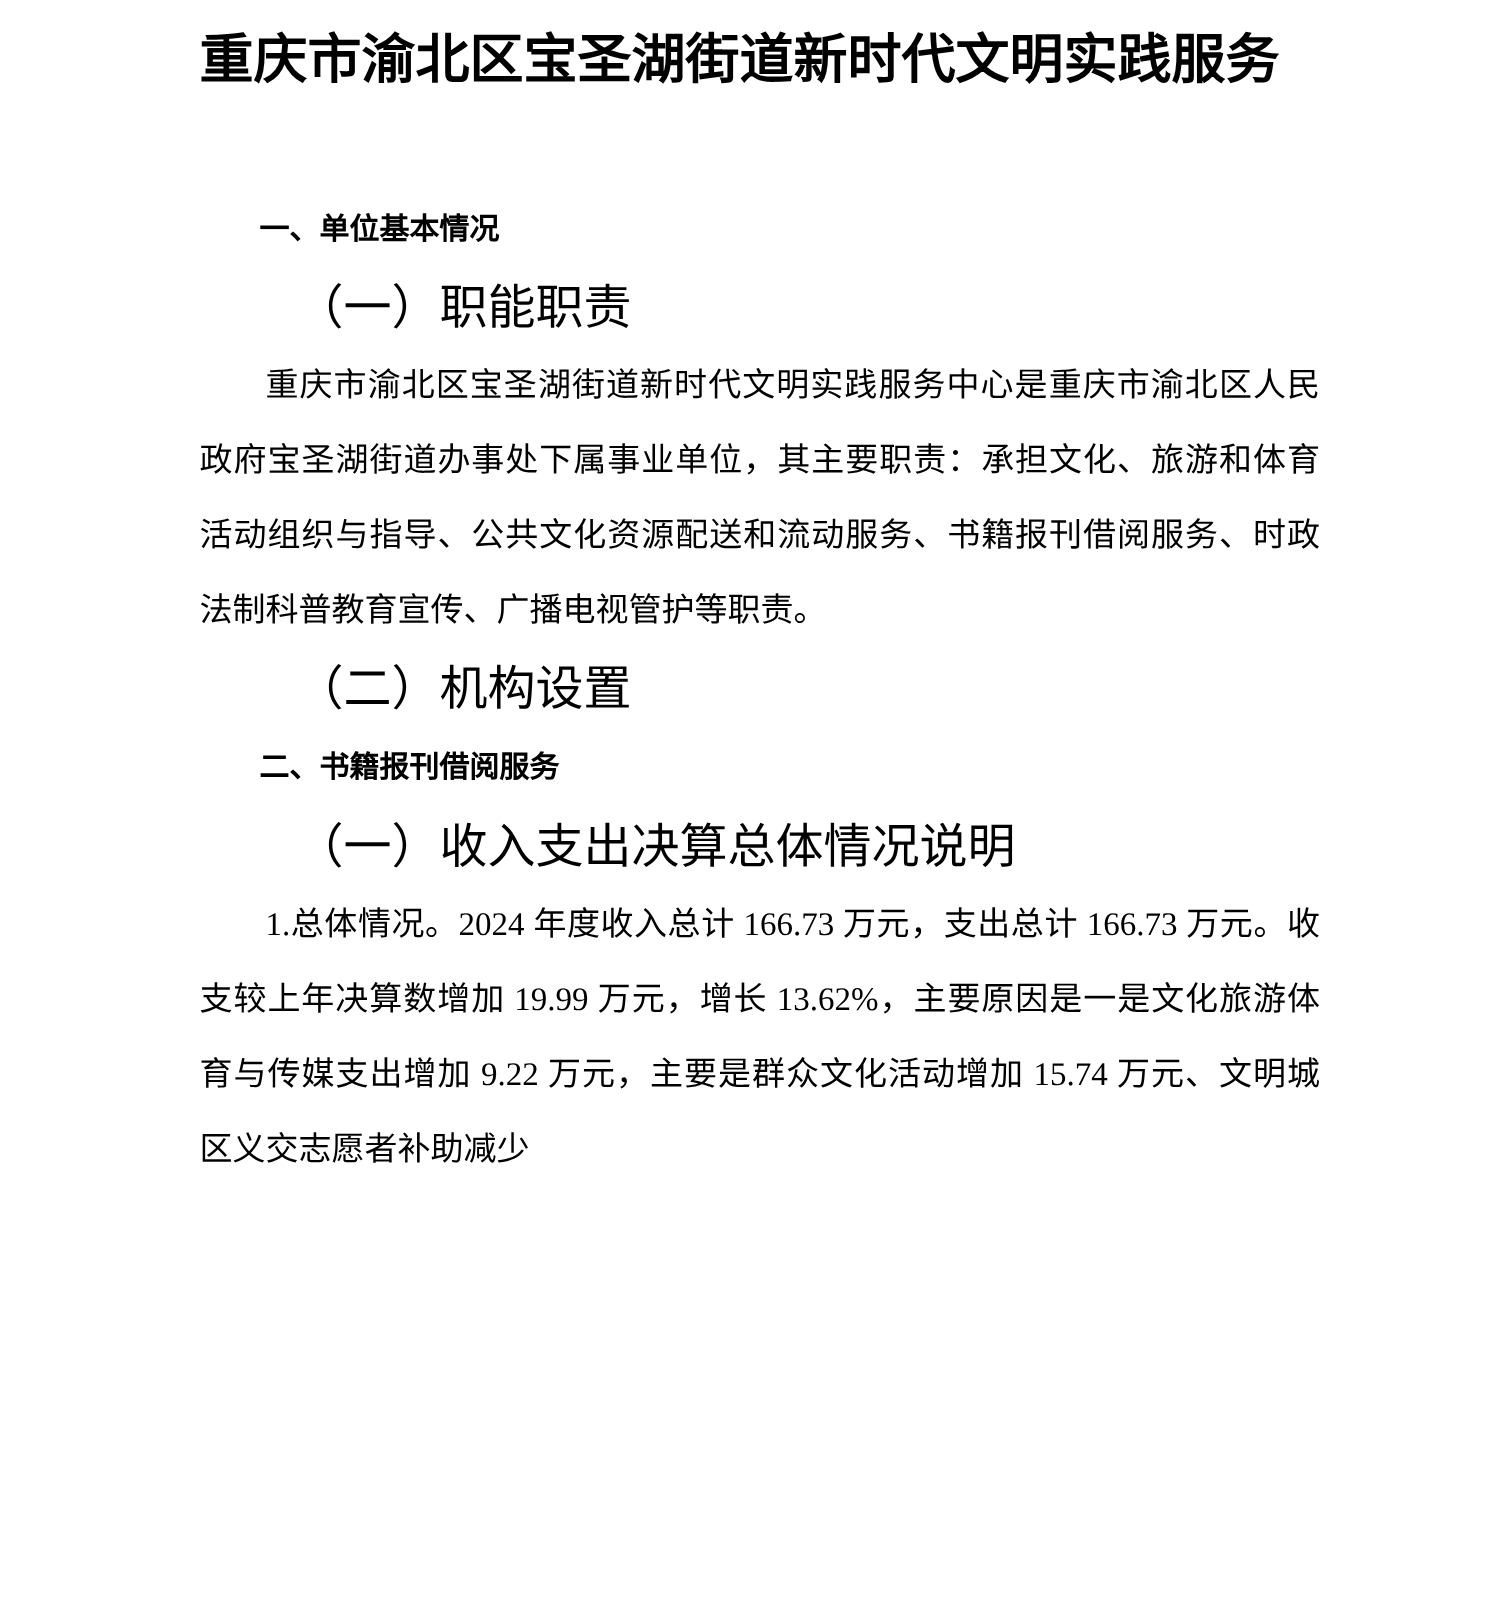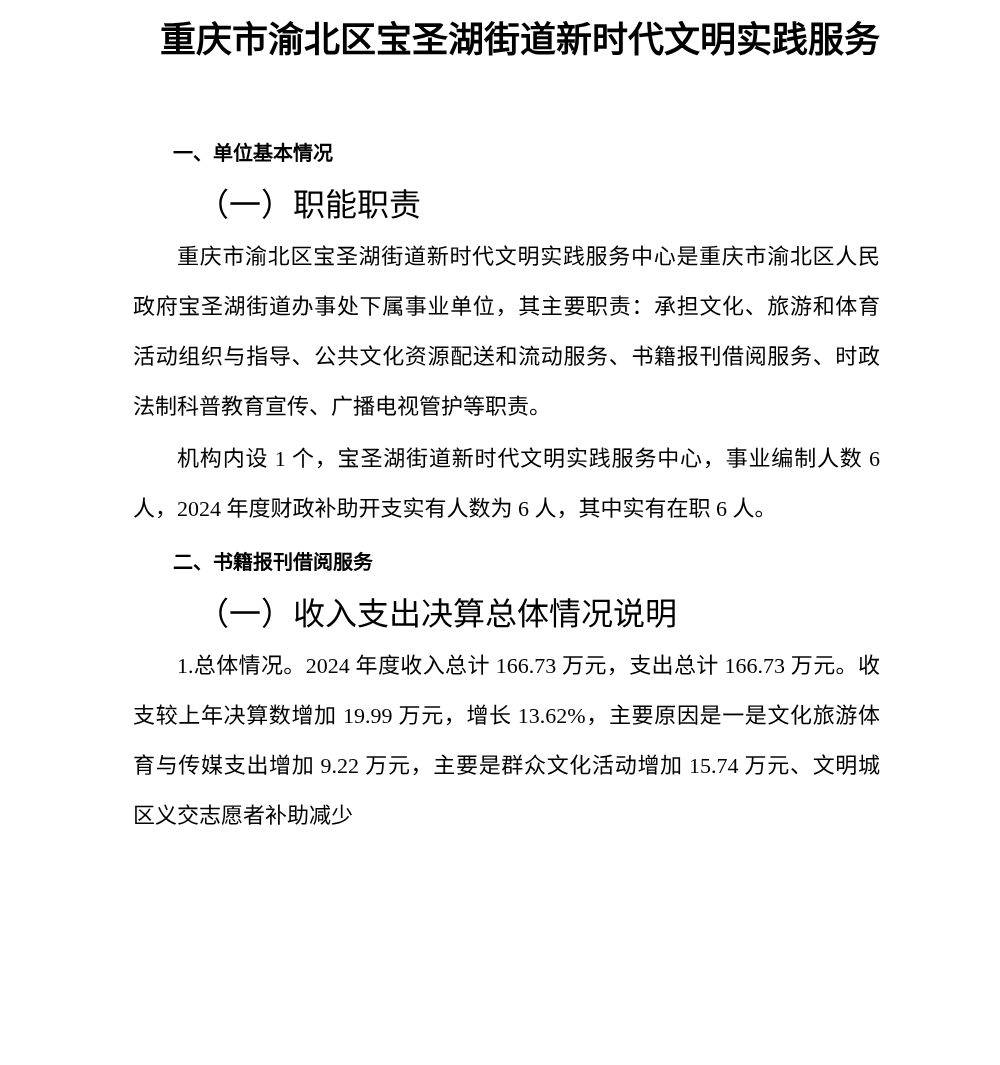--- a/index.html
+++ b/index.html
@@ -16,21 +16,21 @@
   }
   .page {
     box-sizing: border-box;
     width: 1000px;
     height: 1065px;
     padding: 14px 120px 0 133px;
     background: #ffffff;
   }
   
   .doc-title {
-    text-align: right;
+    text-align: left;
     font-weight: bold;
     font-size: 36px;
     line-height: 53px;
     font-family: "Liberation Serif", "DejaVu Serif", serif;
     margin: 0 0 0 0;
   }
   .doc-title .t-line {
     display: block;
   }
   .title-gap {
@@ -81,22 +81,22 @@
   </h1>
 
   <div class="title-gap"></div>
 
   <h2 class="sec-heading">一、单位基本情况</h2>
 
   <h3 class="sub-heading">（一）职能职责</h3>
 
   <p class="body-para">重庆市渝北区宝圣湖街道新时代文明实践服务中心是重庆市渝北区人民政府宝圣湖街道办事处下属事业单位，其主要职责：承担文化、旅游和体育活动组织与指导、公共文化资源配送和流动服务、书籍报刊借阅服务、时政法制科普教育宣传、广播电视管护等职责。</p>
 
+  <h3 class="sub-heading">（二）机构设置</h3>
 
-  <p class="body-para">机构内设 1 个，宝圣湖街道新时代文明实践服务中心，事业编制人数 6 人，2024 年度财政补助开支实有人数为 6 人，其中实有在职 6 人。</p>
 
   <h2 class="sec-heading">二、书籍报刊借阅服务</h2>
 
   <h3 class="sub-heading">（一）收入支出决算总体情况说明</h3>
 
   <p class="body-para"><span class="lead-bold">1.总体情况。</span><span>2024 年度收入总计 166.73 万元，支出总计 166.73 万元。收支较上年决算数增加 19.99 万元，增长 13.62%，主要原因是一是文化旅游体育与传媒支出增加 9.22 万元，主要是群众文化活动增加 15.74 万元、文明城区义交志愿者补助减少</span></p>
 
 </div>
 
 </body></html>

